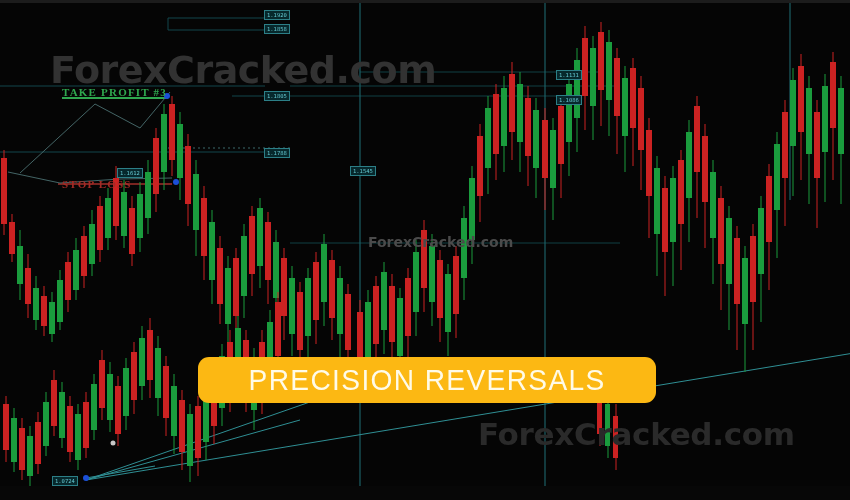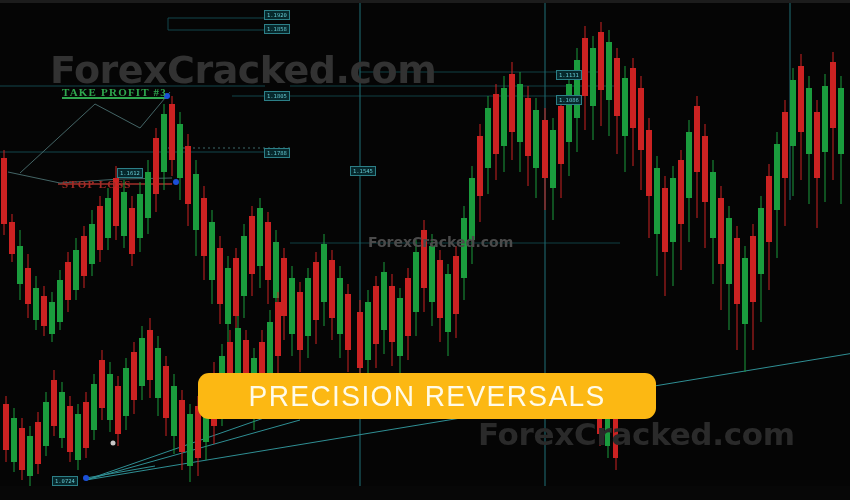--- a/index.html
+++ b/index.html
@@ -33,21 +33,21 @@
           font-stretch:condensed;transform:scaleX(0.92);transform-origin:center;}
   .grad{background:linear-gradient(90deg,#1a94b8 0%,#27a89c 26%,#3bb87a 52%,#52c463 76%,#6ecb62 100%);
         -webkit-background-clip:text;background-clip:text;color:transparent;-webkit-text-fill-color:transparent;}
   .white{color:#ffffff;}
   .orange{color:#f5804a;}
   .red{color:#f8413a;}
   .sp{display:inline-block;width:16px;}
 
   
   #badge{position:absolute;left:198px;top:357px;width:458px;height:46px;background:#fcb813;
-         border-radius:11px;display:flex;align-items:center;justify-content:center;margin-top:16px;}
+         border-radius:11px;display:flex;align-items:center;justify-content:center;}
   #badge-text{font-family:"Liberation Sans Narrow","Liberation Sans",sans-serif;font-weight:400;
               font-size:29px;letter-spacing:1.4px;color:#fffbe8;white-space:nowrap;transform:scaleX(0.97);}
 
   
   #top-edge{position:absolute;left:0;top:0;width:850px;height:3px;background:#1c1c1c;}
   #bottom-edge{position:absolute;left:0;bottom:0;width:850px;height:14px;background:#070707;}
 </style>
 </head>
 <body>
 

